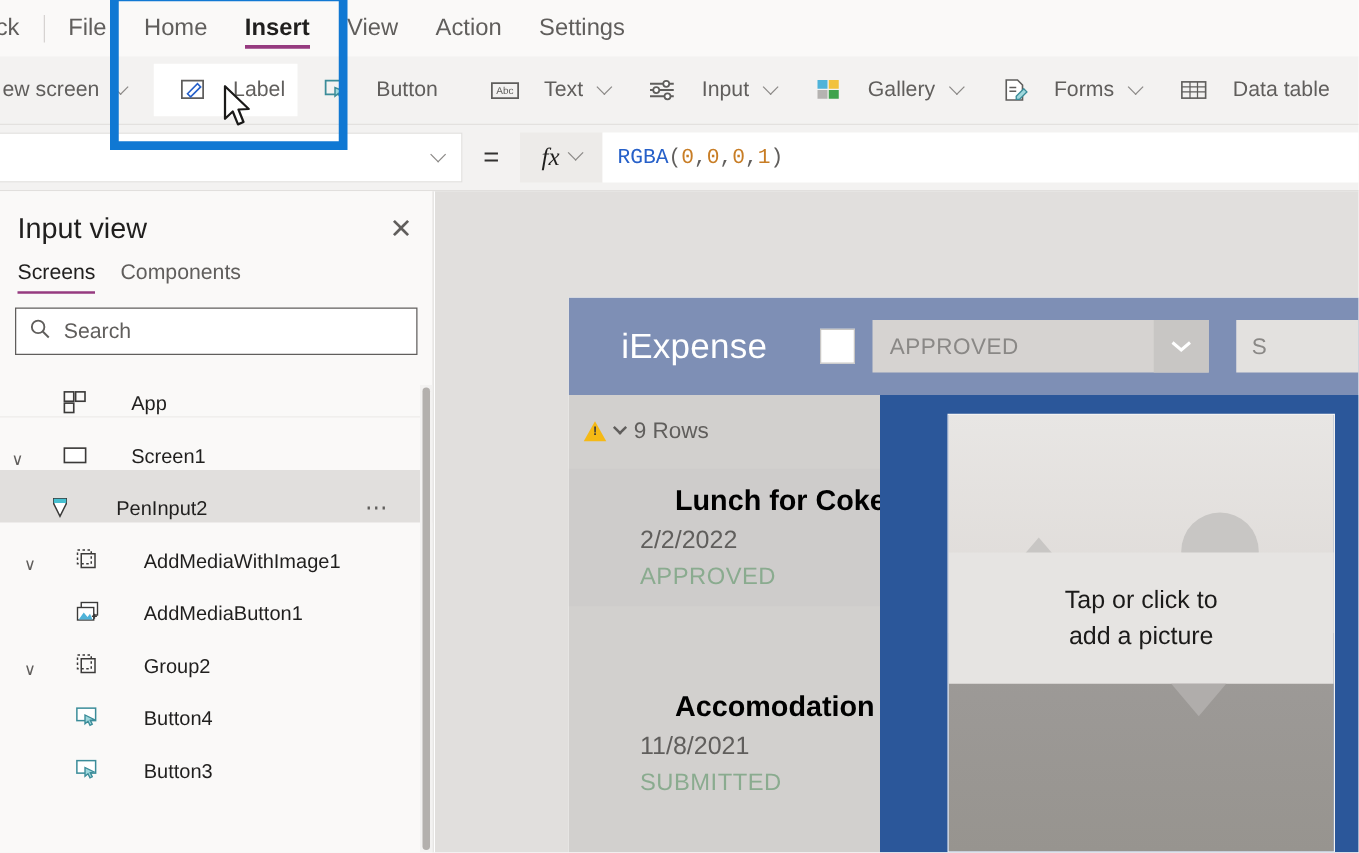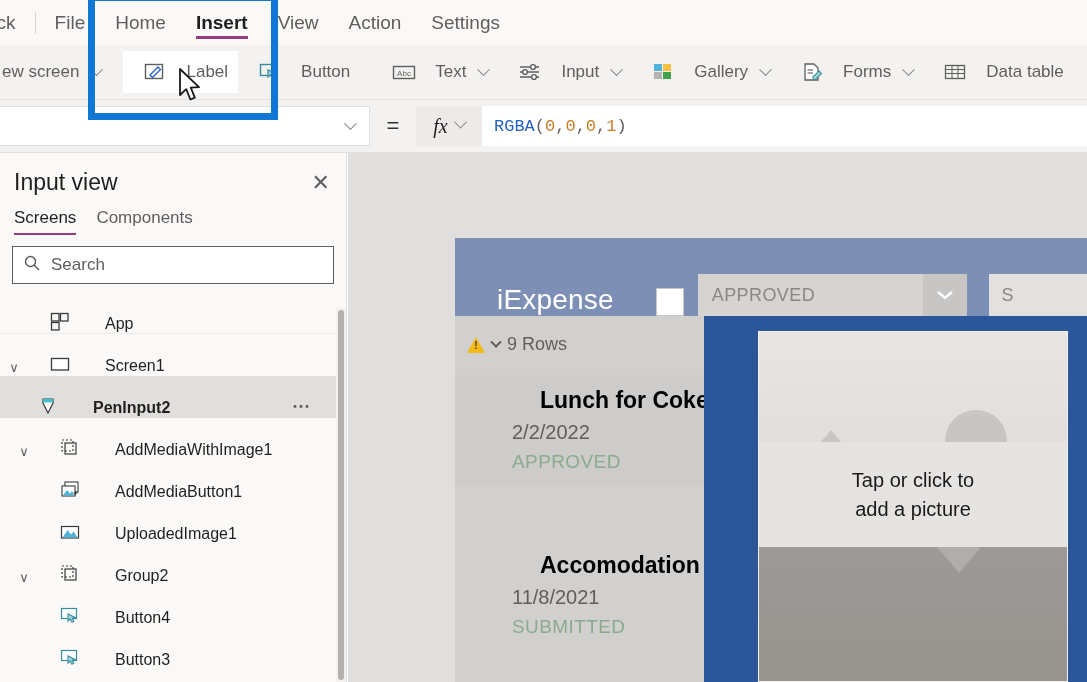--- a/index.html
+++ b/index.html
@@ -107,21 +107,21 @@
   }
   .tv-search-text { font-size: 17px; color: #605e5c; }
   .tv-list { margin-top: 8px; position: relative; }
   .tv-row {
     height: 42px; display: flex; align-items: flex-end;
     font-size: 16px; color: #201f1e; position: relative;
     border-bottom: 1px solid transparent;
     gap: 24px;
   }
   .tv-row.divider { border-bottom: 1px solid #edebe9; }
-  .tv-row.selected { background: #e1dfdd; font-weight: bold; }
+  .tv-row.selected { background: #e1dfdd; }
   .tv-chev {
     width: 20px; text-align: center; color: #605e5c; font-size: 13px; flex: none;
   }
   .tv-ico { width: 24px; height: 22px; display:inline-flex; align-items:center; justify-content:center; flex:none; margin-right: 9px; }
   .tv-ellipsis { position: absolute; right: 34px; color: #605e5c; font-size: 18px; letter-spacing: 2px; }
   .tv-scrollbar {
     position: absolute; right: 2px; top: 157px; width: 6px; height: 370px;
     background: #b3b0ad; border-radius: 3px;
   }
   .tv-scrolltrack {
@@ -134,21 +134,21 @@
     position: absolute; left: 348px; top: 153px; width: 739px; height: 529px;
     background: #e1dfdd;
   }
   .app-frame {
     position: absolute; left: 107px; top: 85px; width: 632px; height: 444px;
     background: #ffffff; overflow: hidden;
   }
   .app-header {
     position: absolute; left: 0; top: 0; width: 632px; height: 78px;
     background: #7e8fb5;
-    display: flex; align-items: flex-end; padding-left: 42px;
+    display: flex; align-items: center; padding-left: 42px;
   }
   .app-title { font-size: 28px; color: #ffffff; letter-spacing: .2px; }
   .app-check {
     width: 28px; height: 28px; background: #ffffff; border: 1px solid #c8c6c4;
     margin-left: 42px; flex: none;
   }
   .app-dropdown {
     margin-left: 14px; width: 340px; height: 42px; background: #d6d3d1;
     display: flex; align-items: center; position: relative;
   }
@@ -469,29 +469,20 @@
           <svg width="20" height="20" viewBox="0 0 20 20">
               <rect x="5" y="2" width="13" height="10" fill="#fff" stroke="#3b3a39" stroke-width="1.1"></rect>
               <rect x="2" y="6" width="13" height="10" fill="#fff" stroke="#3b3a39" stroke-width="1.1"></rect>
               <path d="M3 15.5 L7 10 L10 13.5 L12 11 L14 15.5 Z" fill="#4fb3d9"></path>
               <path d="M13.5 13 h4 M15.5 11 v4" stroke="#3b3a39" stroke-width="1.2"></path>
             </svg>
         </span>
         <span>AddMediaButton1</span>
       </div>
 
-      <div class="tv-row" style="padding-left:58px;">
-        <span class="tv-ico">
-          <svg width="20" height="20" viewBox="0 0 20 20">
-              <rect x="1.5" y="4.5" width="17" height="11.5" fill="#fff" stroke="#3b3a39" stroke-width="1.2"></rect>
-              <path d="M2.5 15.5 L7.5 8 L11 12.5 L13.5 9.5 L17.5 15.5 Z" fill="#4fb3d9"></path>
-            </svg>
-        </span>
-        <span>UploadedImage1</span>
-      </div>
 
       <div class="tv-row" style="padding-left:14px;">
         <span class="tv-chev">∨</span>
         <span class="tv-ico">
           <svg width="20" height="20" viewBox="0 0 20 20">
               <rect x="5" y="5" width="11" height="11" fill="none" stroke="#3b3a39" stroke-width="1.2"></rect>
               <rect x="2" y="2" width="11" height="11" fill="none" stroke="#3b3a39" stroke-width="1.2" stroke-dasharray="2 2"></rect>
             </svg>
         </span>
         <span>Group2</span>

